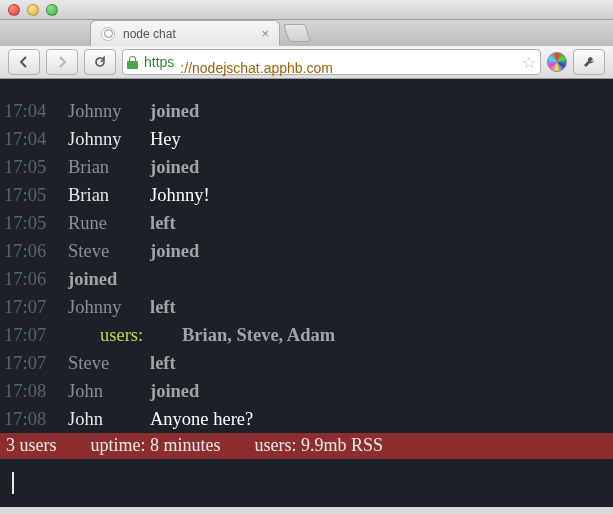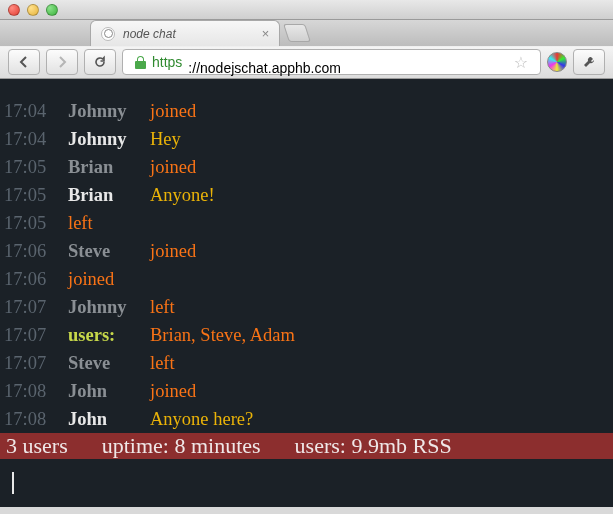--- a/index.html
+++ b/index.html
@@ -28,21 +28,20 @@
     position: relative;
   }
   .tab {
     height: 26px; min-width: 190px;
     background: linear-gradient(#f7f7f7, #e6e6e6);
     border: 1px solid #a8a8a8; border-bottom: none;
     border-top-left-radius: 6px; border-top-right-radius: 6px;
     display: flex; align-items: center; gap: 8px; padding: 12px 10px;
     font-size: 12px; color: #555;
     position: relative;
-    font-style: italic;
   }
   .tab .favicon {
     width: 14px; height: 14px; border-radius: 50%;
     background: #fff; border: 1px solid #bbb;
     display:flex; align-items:center; justify-content:center;
   }
   .tab .favicon::before { content:""; width:7px; height:7px; border:1.5px solid #888; border-radius:50%; }
   .tab .close { margin-left:auto; color:#888; font-size:13px; }
   .newtab {
     width: 22px; height: 18px; margin-left: 6px; margin-bottom: 4px;
@@ -66,65 +65,65 @@
     background: linear-gradient(#fcfcfc,#e2e2e2);
     display:flex; align-items:center; justify-content:center;
     color:#555;
   }
   .tbtn.disabled { color:#b5b5b5; }
   .addr {
     flex:1; height:26px;
     border:1px solid #b0b0b0; border-radius:4px;
     background:#fff;
     display:flex; align-items:center; gap:6px;
-    padding:0 12px; font-size:14px; color:#333;
+    padding:0 4px; font-size:14px; color:#333;
   }
   .lock {
     width:11px; height:13px; position:relative;
   }
   .lock::before{
     content:""; position:absolute; bottom:0; left:0; width:11px; height:8px;
     background:#4aa84a; border-radius:1px;
   }
   .lock::after{
     content:""; position:absolute; top:0; left:2px; width:5px; height:6px;
     border:1.5px solid #4aa84a; border-bottom:none;
     border-top-left-radius:4px; border-top-right-radius:4px;
   }
   .scheme { color:#2f8a2f; }
-  .host { color:#000000;margin-top:12px; }
+  .host { color:#a16207;margin-top:12px; }
   .addr .star { margin-left:auto; color:#bdbdbd; font-size:16px; }
   .exticon {
     width:20px; height:20px; border-radius:50%;
     background: conic-gradient(#e33, #3e3, #33e, #ee3, #e3e, #3ee, #e33);
     border:1px solid #888;
   }
 
   
   .page {
     flex:1; background:#1b2127;
     display:flex; flex-direction:column;
     font-family: Georgia, "Times New Roman", serif;
   }
   .log { flex:1; overflow:hidden; padding: 18px 0 0 4px; }
   .row {
     display:flex; align-items:baseline; gap:14px;
     font-size:18.5px; line-height:28px;
     color:#dedede;
   }
   .ts { color:#5a646e; width:50px; }
-  .nick { font-weight:bold; color:#8a8f94; min-width:68px; }
+  .nick { font-weight:normal; color:#8a8f94; min-width:68px; }
   .nick.active { color:#e8e8e8; }
-  .nick.sys { color:#c7d84a; }
-  .msg { color:#eab308; }
-  .sysmsg { color:#f97316; }
+  .nick.sys { color:#c7d84a;margin-left:32px; }
+  .msg { color:#ffffff; }
+  .sysmsg { color:#a3a3a3;font-weight:bold; }
 
   .statusbar {
     height:26px; background:#8c2e2e;
-    color:#efe7e7; font-size:22px;
+    color:#efe7e7; font-size:18px;
     display:flex; align-items:center; gap:34px;
     padding:0 6px;
     font-family: Georgia, serif;
   }
 
   .inputarea {
     height:48px; background:#1b2127;
     display:flex; align-items:center; padding:0 12px;
   }
   .caretline {
@@ -200,24 +199,25 @@
         <span class="msg">Hey</span>
       </div>
       <div class="row">
         <span class="ts">17:05</span>
         <span class="nick">Brian</span>
         <span class="sysmsg">joined</span>
       </div>
       <div class="row">
         <span class="ts">17:05</span>
         <span class="nick active">Brian</span>
-        <span class="msg">Anyone!</span>
+        <span class="msg">Johnny!</span>
       </div>
       <div class="row">
         <span class="ts">17:05</span>
+        <span class="nick">Rune</span>
         <span class="sysmsg">left</span>
       </div>
       <div class="row">
         <span class="ts">17:06</span>
         <span class="nick">Steve</span>
         <span class="sysmsg">joined</span>
       </div>
       <div class="row">
         <span class="ts">17:06</span>
         <span class="sysmsg">joined</span>

